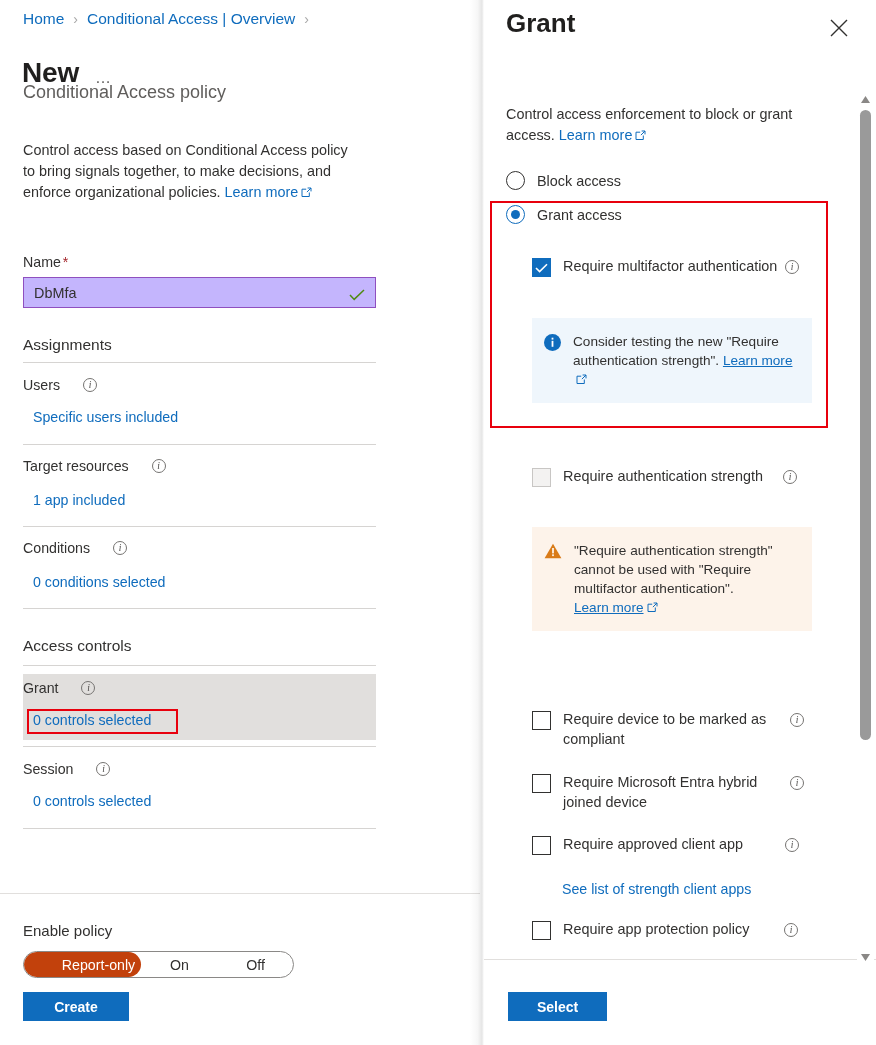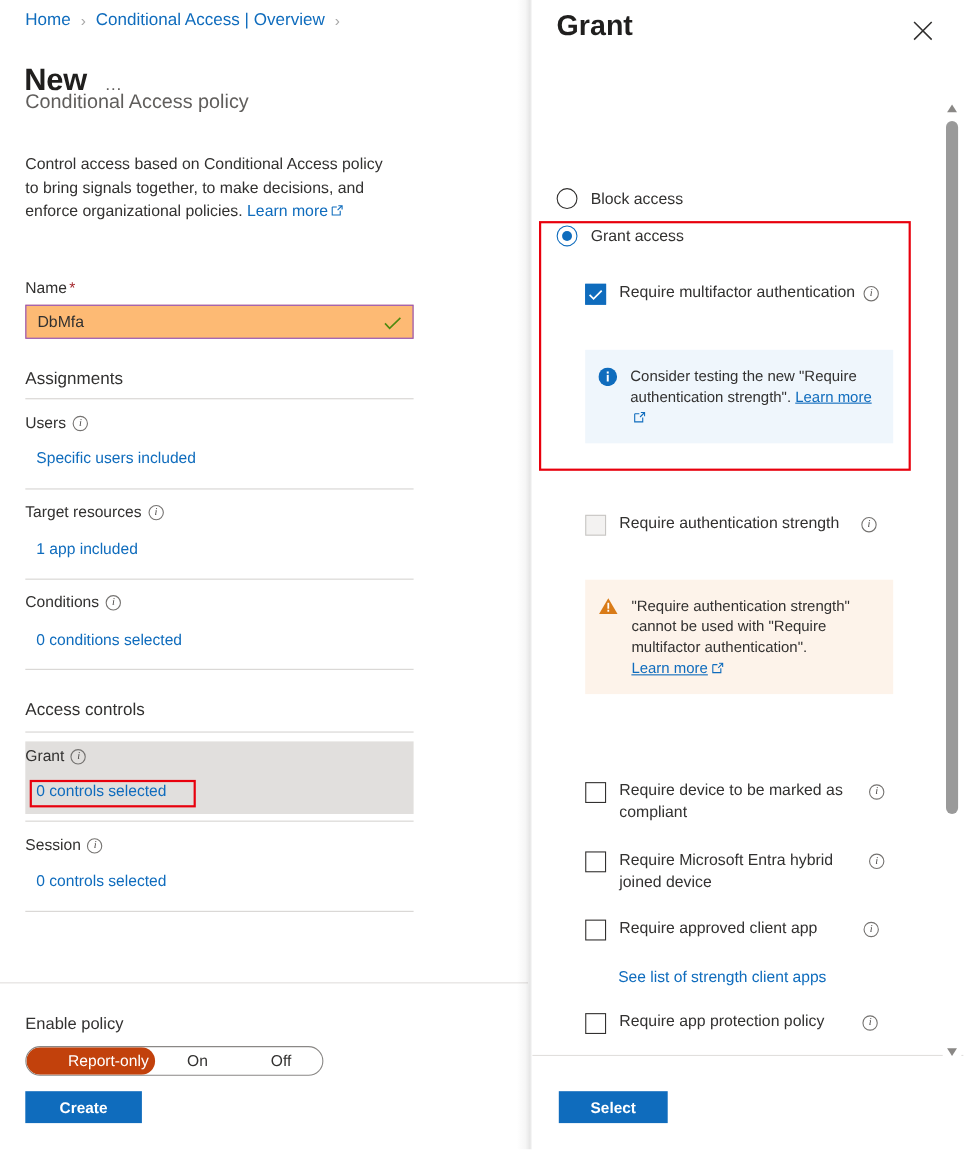--- a/index.html
+++ b/index.html
@@ -56,38 +56,38 @@
   .name-label {
     position: absolute; left: 23px; top: 254px;
     font-size: 14.2px; color: #323130;
   }
   .req-star { color: #a4262c; margin-left: 2px; }
   .name-input {
     position: absolute; left: 23px; top: 277px;
     width: 353px; height: 31px;
     border: 1px solid #8a2be2;
     border-color: #8f4fbf;
-    background: #fdba74;
+    background: #c4b5fd;
     display: flex; align-items: center; padding: 0 10px;
   }
   .name-value { font-size: 14.4px; color: #323130; flex: 1; }
   .check-ok { width: 16px; height: 12px; }
 
   .section-head {
     position: absolute; left: 23px;
     font-size: 15.5px; color: #323130;
   }
   .hr {
     position: absolute; left: 23px; width: 353px; height: 1px;
     background: #d6d4d2;
   }
   .field-label {
     position: absolute; left: 23px;
     font-size: 14.2px; color: #323130;
-    display: flex; align-items: center; gap: 6px;
+    display: flex; align-items: center; gap: 23px;
   }
   .field-value {
     position: absolute; left: 33px;
     font-size: 14.2px; color: #0f6cbd; cursor: pointer;
   }
   .info-ico {
     display: inline-block; width: 14px; height: 14px;
     border: 1px solid #757371; border-radius: 50%;
     font-size: 9.5px; line-height: 12px; text-align: center;
     color: #4a4847; font-style: italic; font-family: "Liberation Serif", serif;
@@ -316,20 +316,27 @@
 
     <div class="rp-title">Grant</div>
     <div class="rp-close">
       <svg width="22" height="22" viewBox="0 0 22 22">
           <path d="M3 3l16 16M19 3L3 19" fill="none" stroke="#323130" stroke-width="1.4"></path>
         </svg>
     </div>
 
     <div class="rp-body">
 
+      <div class="rp-desc">
+        <span>Control access enforcement to block or grant access.</span>
+        <span class="link">Learn more</span><span class="ext-ico"><svg width="11" height="11" viewBox="0 0 11 11">
+              <path d="M1 2.2h4.2M1 2.2v7.3h7.3V5.5" fill="none" stroke="#0f6cbd" stroke-width="1"></path>
+              <path d="M6.6 1h3.4v3.4M10 1L5.9 5.1" fill="none" stroke="#0f6cbd" stroke-width="1"></path>
+            </svg></span>
+      </div>
 
       <div class="radio-row" style="left:22px; top:83px;">
         <span class="radio"></span>
         <span>Block access</span>
       </div>
 
       <div class="radio-row" style="left:22px; top:117px;">
         <span class="radio checked"></span>
         <span>Grant access</span>
       </div>

